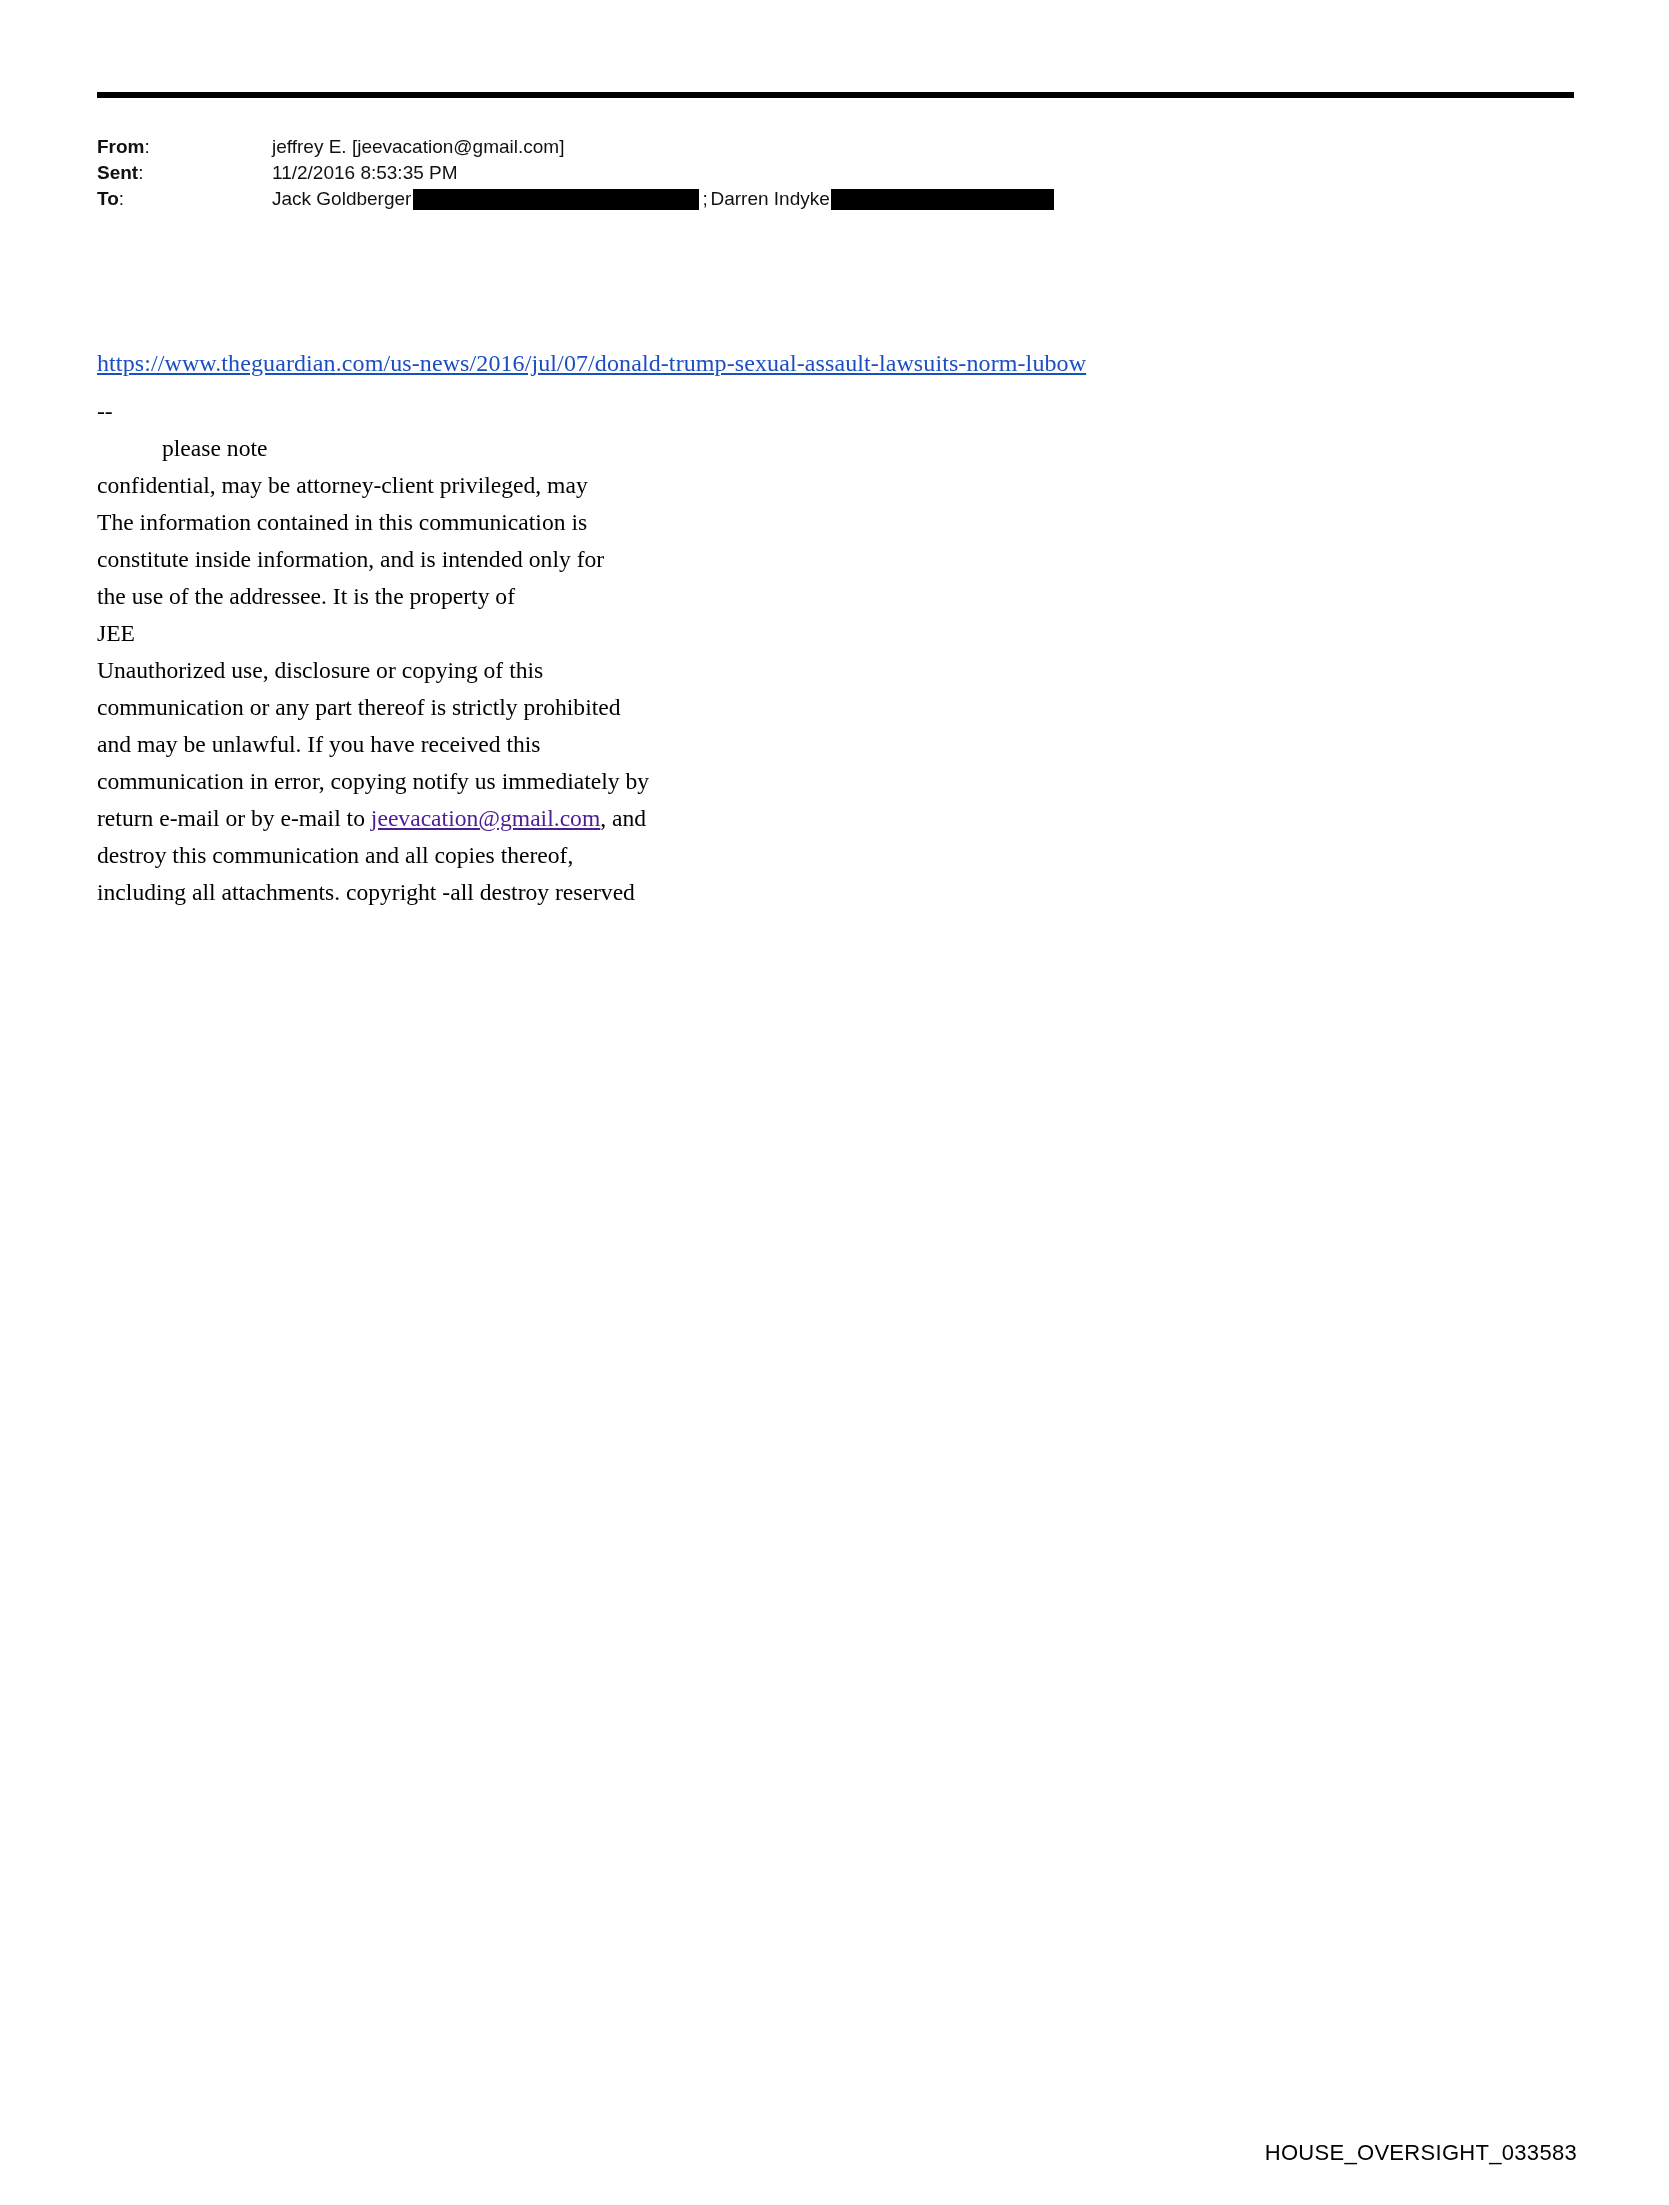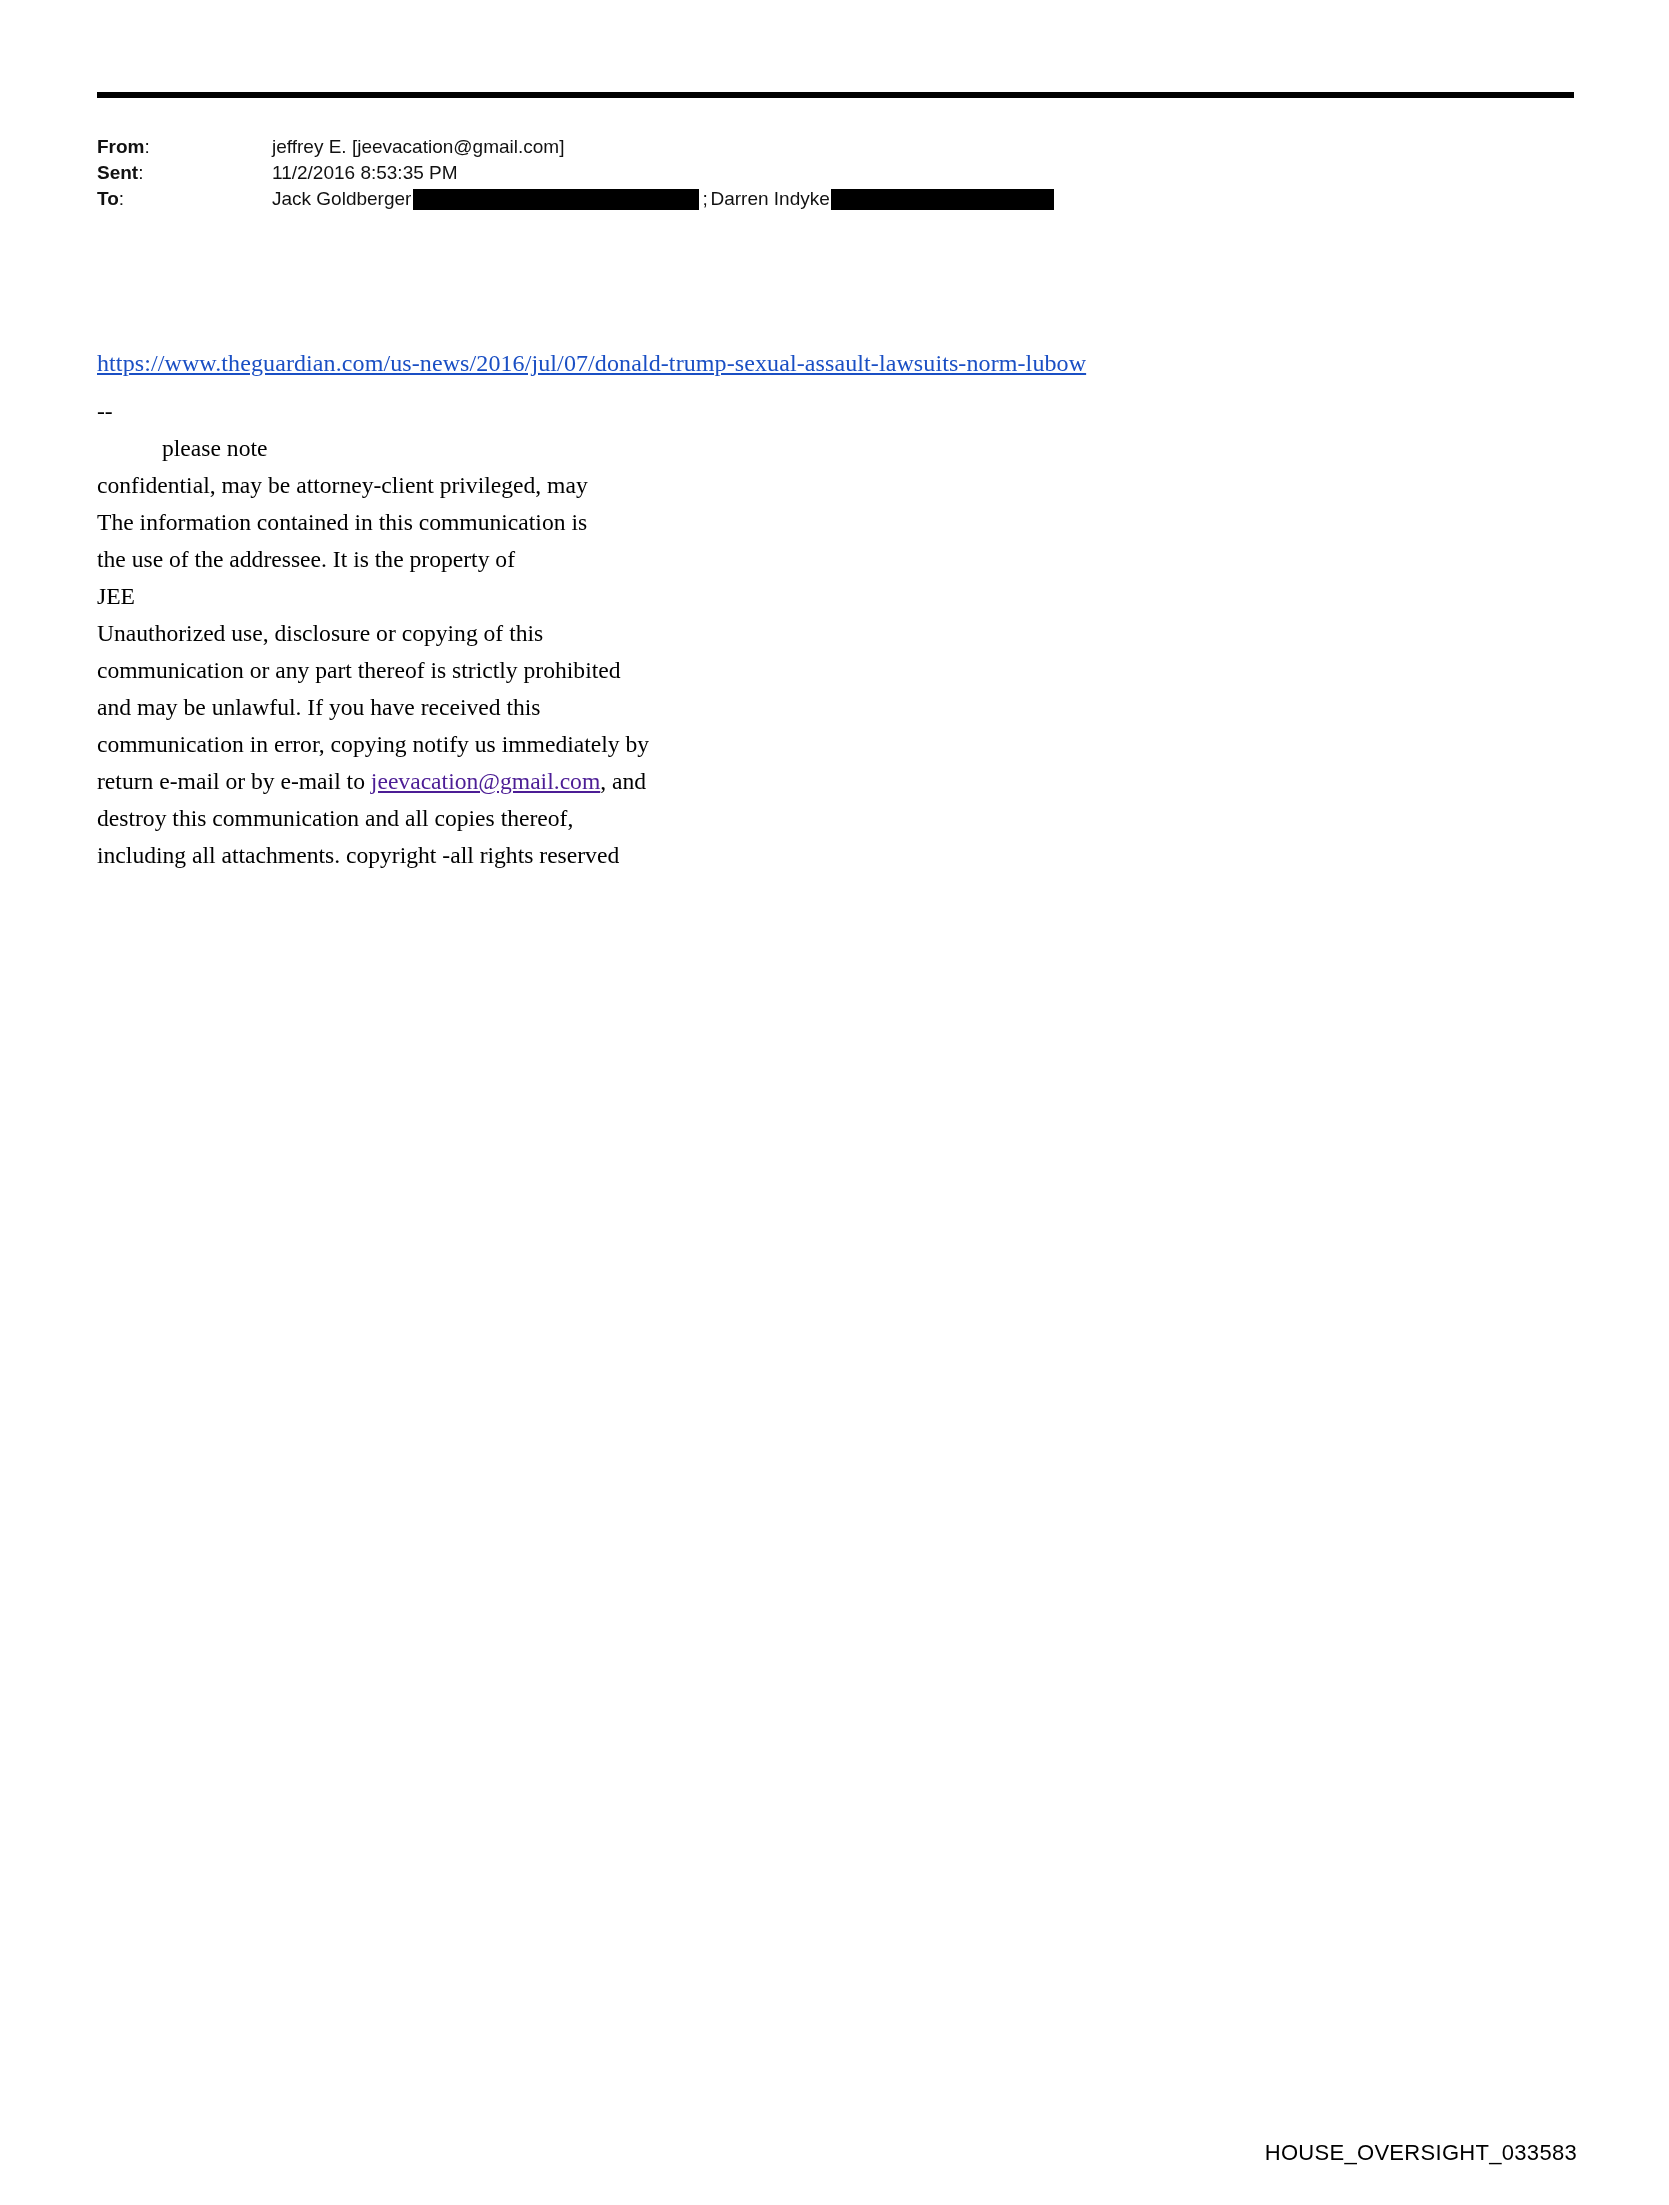--- a/index.html
+++ b/index.html
@@ -154,27 +154,28 @@
 
   </div>
 
   <a class="guardian-link" href="#">https://www.theguardian.com/us-news/2016/jul/07/donald-trump-sexual-assault-lawsuits-norm-lubow</a>
 
   <div class="signature">
     <div class="sig-line">--</div>
     <div class="sig-line indent">please note</div>
     <div class="sig-line">confidential, may be attorney-client privileged, may</div>
     <div class="sig-line">The information contained in this communication is</div>
+    <div class="sig-line">constitute inside information, and is intended only for</div>
     <div class="sig-line">the use of the addressee. It is the property of</div>
     <div class="sig-line">JEE</div>
     <div class="sig-line">Unauthorized use, disclosure or copying of this</div>
     <div class="sig-line">communication or any part thereof is strictly prohibited</div>
     <div class="sig-line">and may be unlawful. If you have received this</div>
     <div class="sig-line">communication in error, copying notify us immediately by</div>
     <div class="sig-line"><span>return e-mail or by e-mail to </span><a class="inline-link" href="#">jeevacation@gmail.com</a><span>, and</span></div>
     <div class="sig-line">destroy this communication and all copies thereof,</div>
-    <div class="sig-line">including all attachments. copyright -all rights reserved</div>
+    <div class="sig-line">including all attachments. copyright -all destroy reserved</div>
   </div>
 
   <div class="bates">HOUSE_OVERSIGHT_033583</div>
 
 </div>
 
 
 </body></html>

